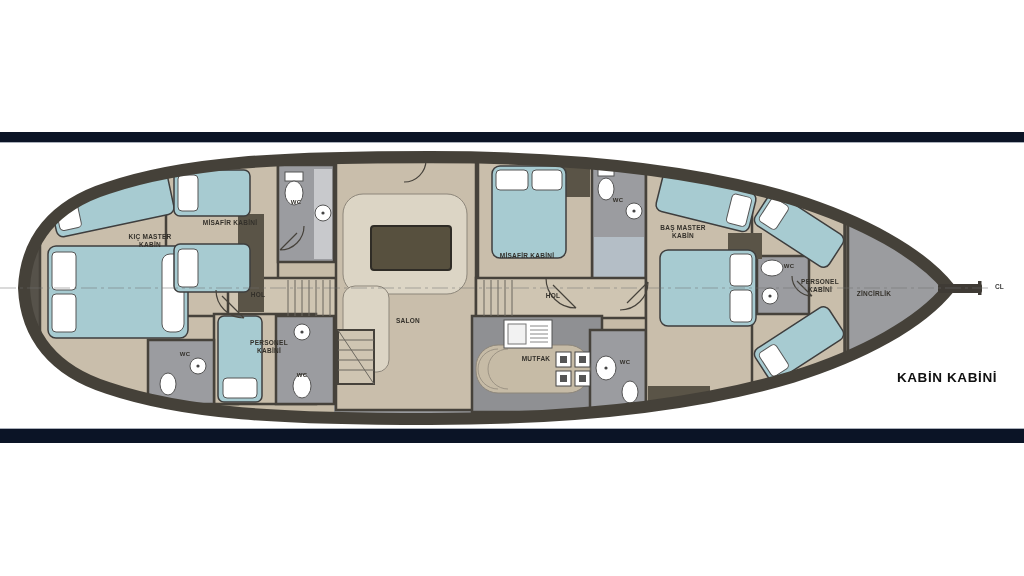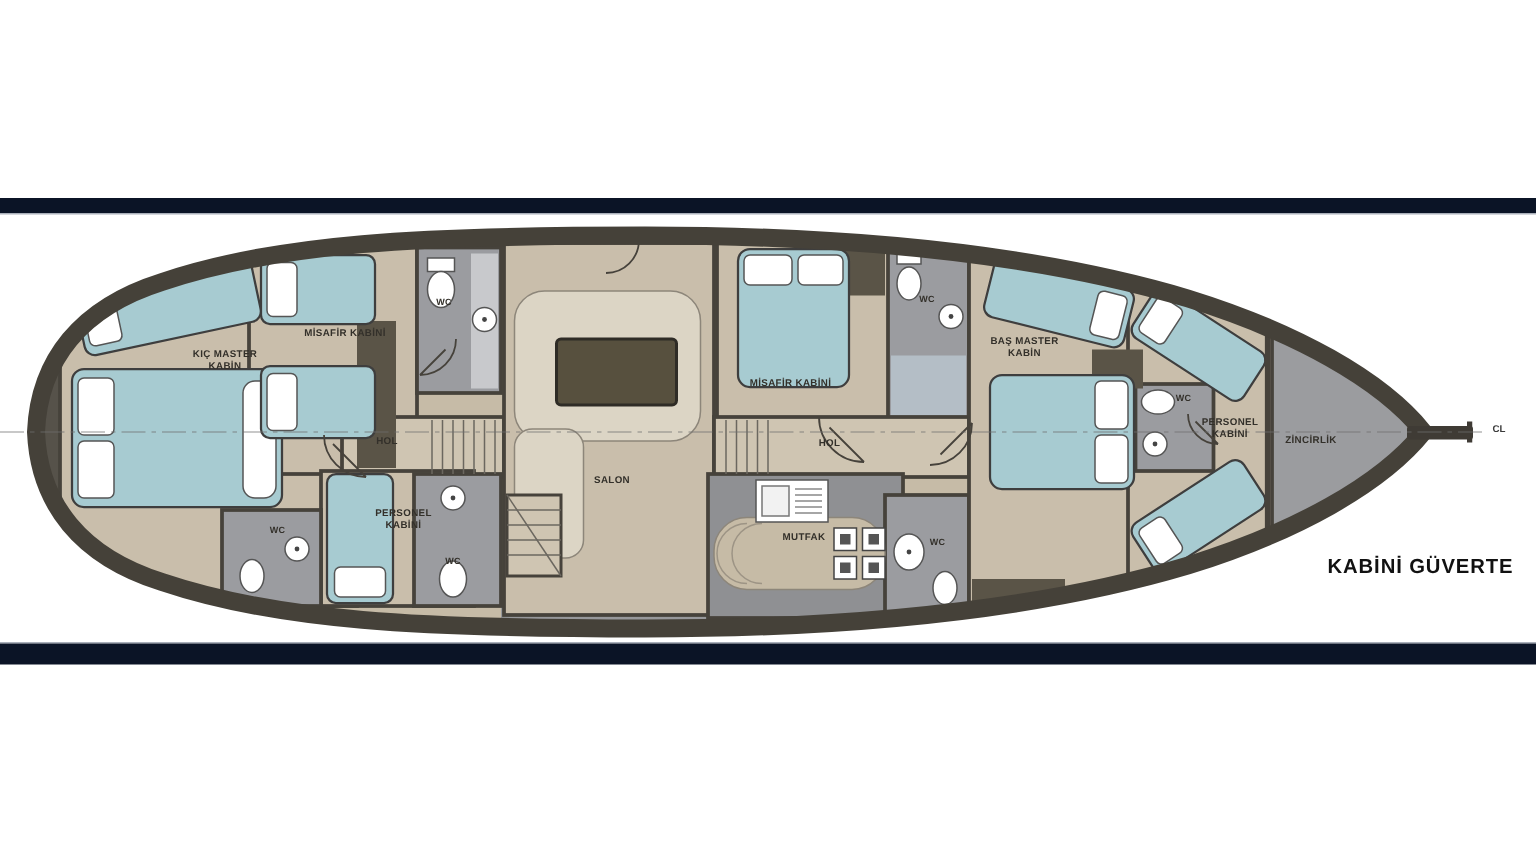--- a/index.html
+++ b/index.html
@@ -248,16 +248,16 @@
   <div class="lbl" style="left:538px;top:292px;width:30px;">HOL</div>
   <div class="lbl" style="left:506px;top:355px;width:60px;">MUTFAK</div>
   <div class="lbl wc" style="left:615px;top:359px;width:20px;">WC</div>
   <div class="lbl" style="left:641px;top:224px;width:84px;">BAŞ MASTER
 KABİN</div>
   <div class="lbl wc" style="left:779px;top:263px;width:20px;">WC</div>
   <div class="lbl" style="left:791px;top:278px;width:58px;">PERSONEL
 KABİNİ</div>
   <div class="lbl" style="left:845px;top:290px;width:58px;">ZİNCİRLİK</div>
 
-  <div class="deck-title">KABİNİ GÜVERTE</div>
+  <div class="deck-title">KABİN KABİNİ</div>
   <div class="cl-label">CL</div>
 
 </div>
 
 </body></html>

